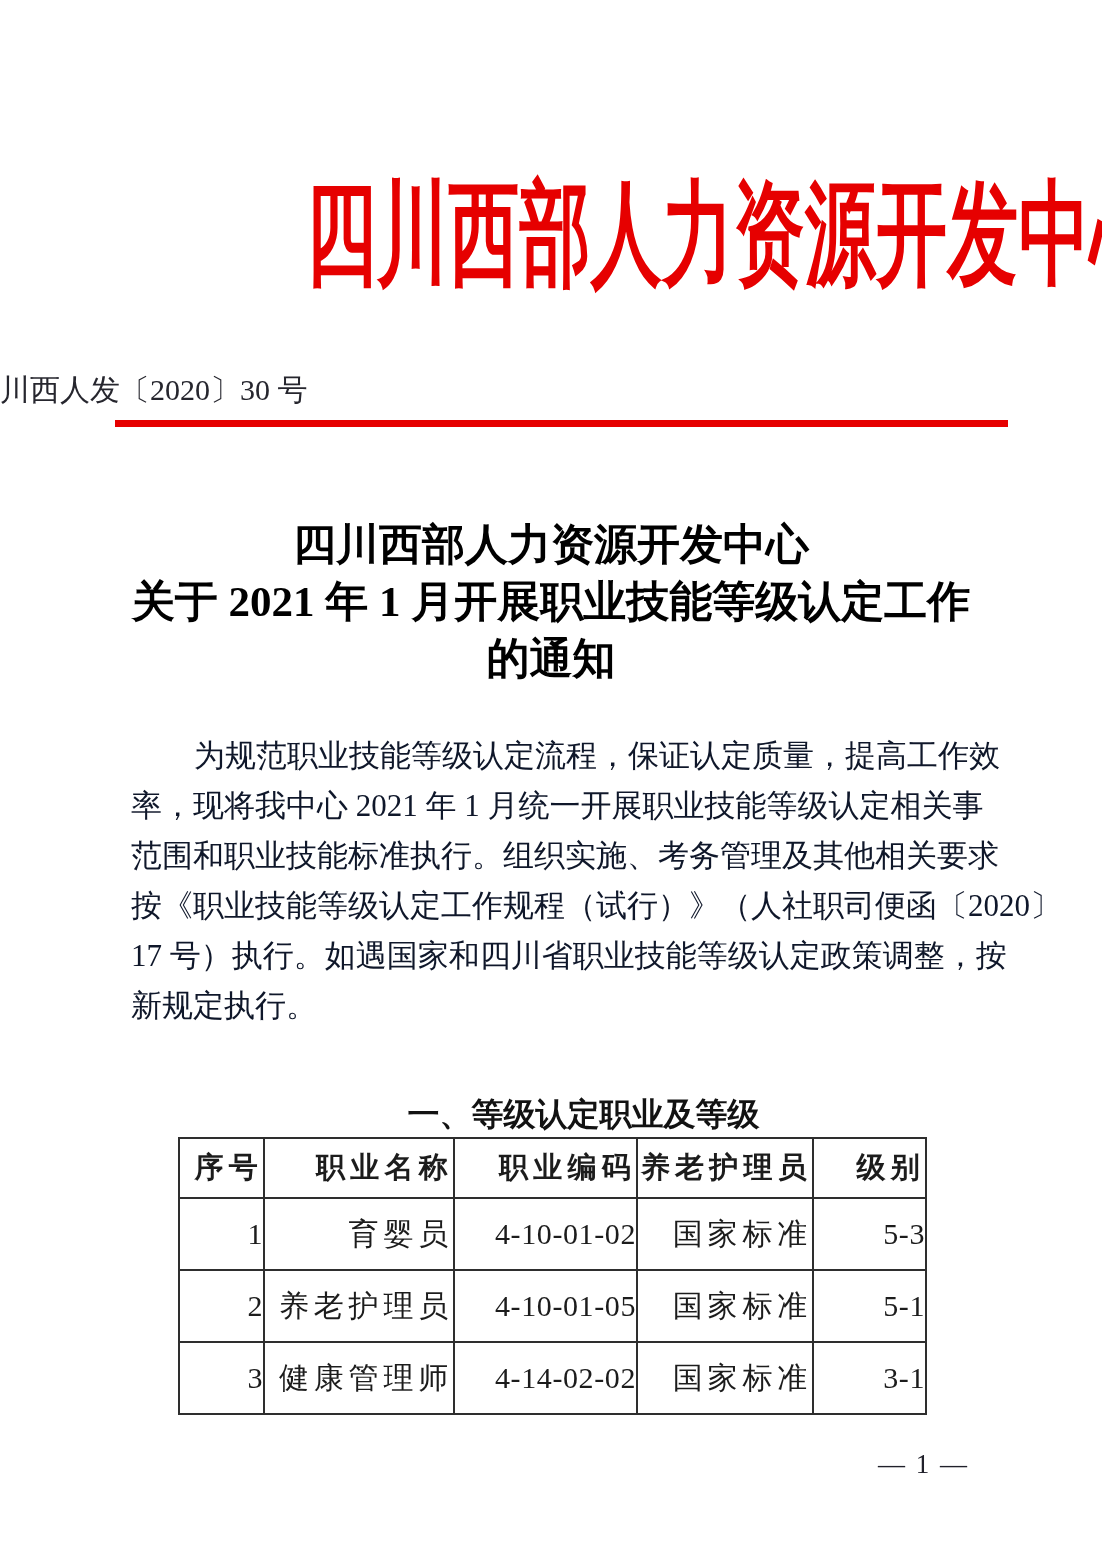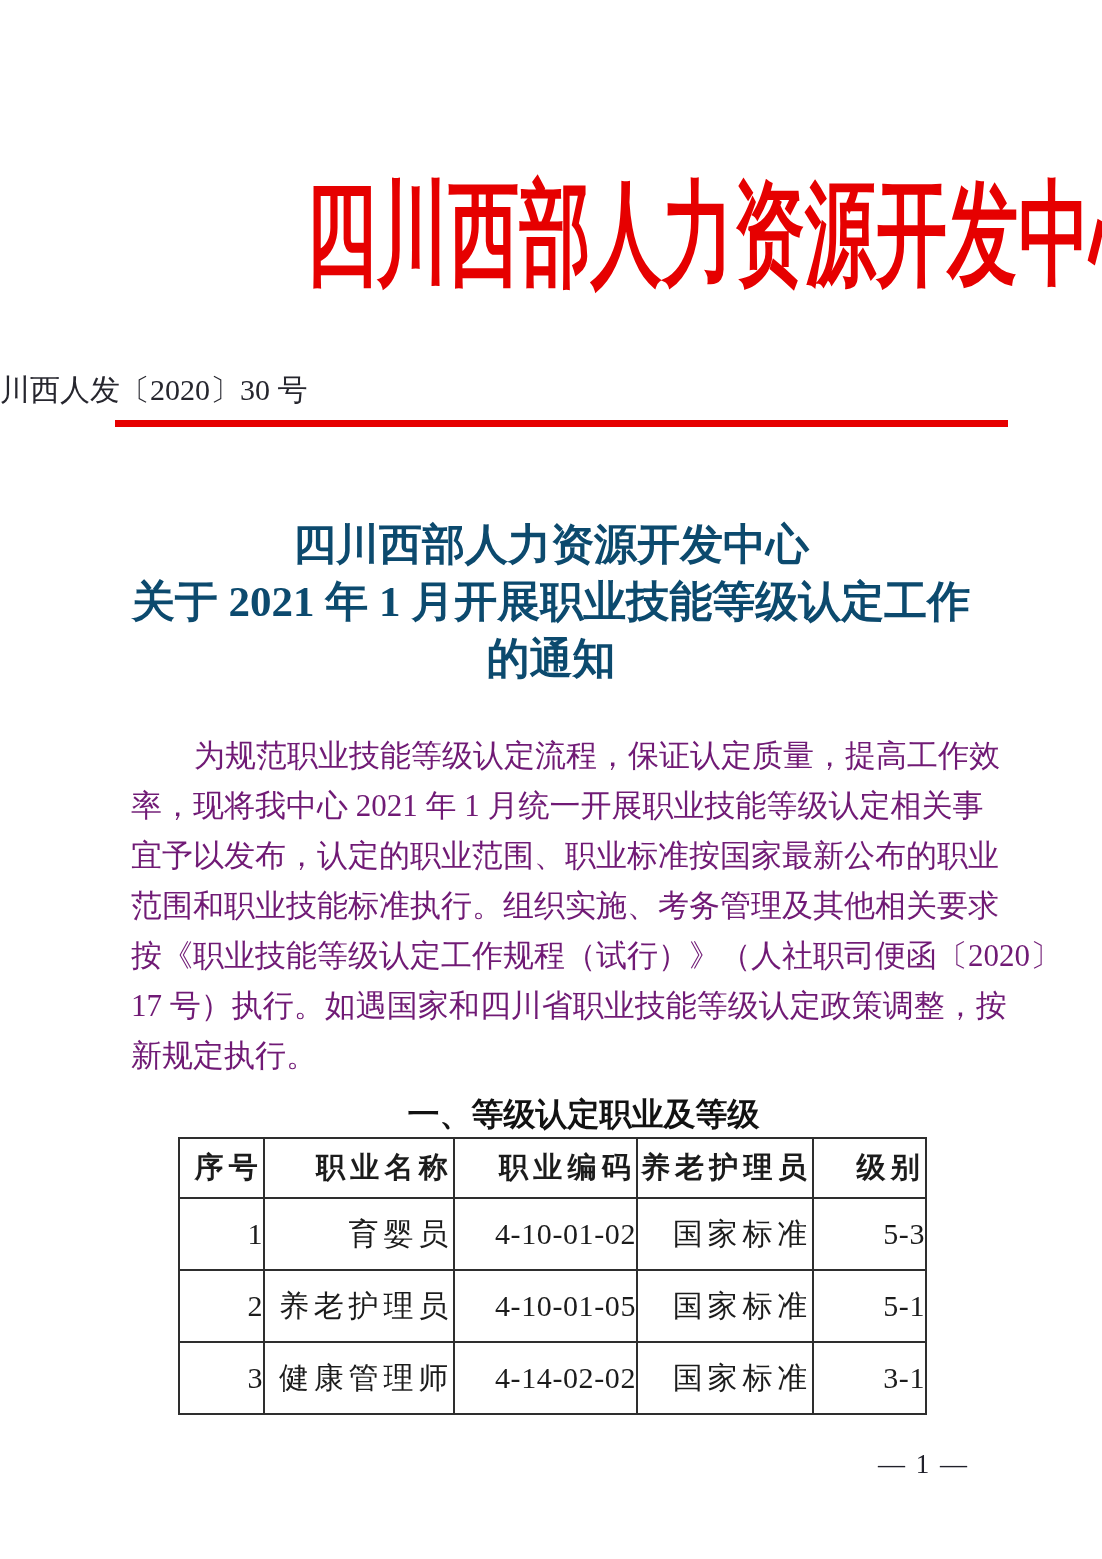--- a/index.html
+++ b/index.html
@@ -62,31 +62,31 @@
   
   .doc-title {
     position: absolute;
     top: 516px;
     left: 120px;
     width: 862px;
     text-align: center;
     font-size: 43px;
     line-height: 57px;
     font-weight: bold;
-    color: #0c4a6e;
+    color: #000000;
   }
 
   
   .body-block {
     position: absolute;
     top: 731px;
     left: 131px;
     width: 845px;
     font-size: 31px;
-    color: #701a75;
+    color: #0f172a;
   }
   .body-line {
     height: 50px;
     line-height: 50px;
     text-align: justify;
     text-align-last: justify;
     text-justify: inter-character;
     white-space: nowrap;
   }
   .body-line.first { padding-left: 63px; }
@@ -160,21 +160,20 @@
 
   <div class="doc-title">
     <div>四川西部人力资源开发中心</div>
     <div>关于 2021 年 1 月开展职业技能等级认定工作</div>
     <div>的通知</div>
   </div>
 
   <div class="body-block">
     <div class="body-line first">为规范职业技能等级认定流程，保证认定质量，提高工作效</div>
     <div class="body-line">率，现将我中心 2021 年 1 月统一开展职业技能等级认定相关事</div>
-    <div class="body-line">宜予以发布，认定的职业范围、职业标准按国家最新公布的职业</div>
     <div class="body-line">范围和职业技能标准执行。组织实施、考务管理及其他相关要求</div>
     <div class="body-line">按《职业技能等级认定工作规程（试行）》（人社职司便函〔2020〕</div>
     <div class="body-line">17 号）执行。如遇国家和四川省职业技能等级认定政策调整，按</div>
     <div class="body-line last">新规定执行。</div>
   </div>
 
   <div class="section-heading">一、等级认定职业及等级</div>
 
   <table class="jobs-table">
     <colgroup>

